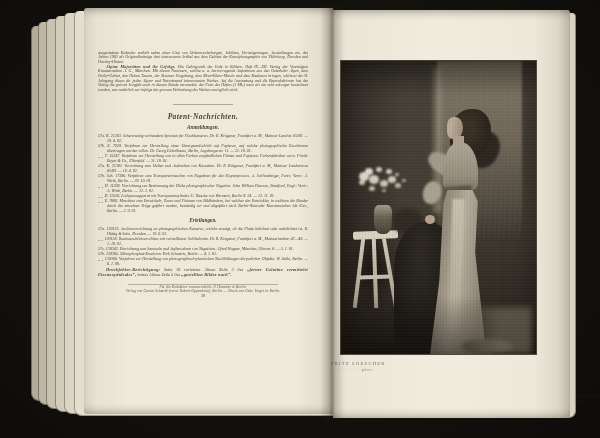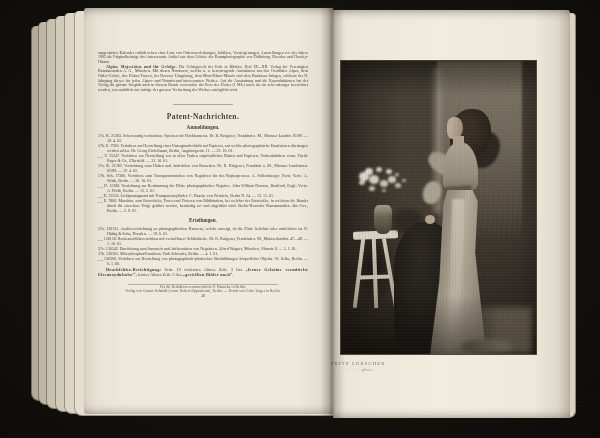--- a/index.html
+++ b/index.html
@@ -13,21 +13,21 @@
   .s4{left:46px;top:19px;width:287px;height:389px;background:#c8c2b1;border-left:1px solid #867e6e;border-bottom:1px solid #867e6e;}
   .s3{left:55px;top:16px;width:278px;height:395px;background:#d2ccbb;border-left:1px solid #8e8676;border-bottom:1px solid #8e8676;}
   .s2{left:64px;top:13px;width:269px;height:400px;background:#dbd5c5;border-left:1px solid #968e7e;border-bottom:1px solid #968e7e;}
   .s1{left:74px;top:11px;width:259px;height:404px;background:#e3decf;border-left:1px solid #9e9787;border-bottom:1px solid #9e9787;}
   .under-right{position:absolute;left:335px;top:13px;width:240px;height:404px;background:#d8d2c2;
                border-right:1px solid #8e8777;border-bottom:1px solid #8e8777;border-radius:0 4px 7px 0;}
   
   .page{position:absolute;}
   .page-left{left:84px;top:8px;width:249px;height:406px;border-radius:3px 0 0 3px;
     background:linear-gradient(90deg,#d9d3c3 0%,#e7e2d3 5%,#edeadb 18%,#edeadb 86%,#e0dbcb 97%,#d6d0c0 100%);
-    box-shadow:inset 0 9px 10px -8px rgba(60,50,35,0.5), inset 0 -9px 10px -8px rgba(60,50,35,0.45);}
+    box-shadow:inset 0 9px 10px -8px rgba(60,50,35,0.5), inset 0 -9px 10px -8px rgba(60,50,35,0.45);font-style:italic;}
   .page-right{left:333px;top:10px;width:237px;height:408px;border-radius:0 3px 3px 0;
     background:linear-gradient(90deg,#dcd6c7 0%,#eae7d8 6%,#f0edde 45%,#ece9da 85%,#ddd7c8 95%,#bcb5a5 100%);
     box-shadow:inset 0 9px 10px -8px rgba(60,50,35,0.5), inset 0 -9px 10px -8px rgba(60,50,35,0.45);}
   .gutter{position:absolute;left:320px;top:6px;width:24px;height:414px;pointer-events:none;
     background:linear-gradient(90deg,rgba(45,38,28,0) 0%,rgba(45,38,28,0.22) 35%,rgba(25,20,14,0.4) 50%,rgba(45,38,28,0.18) 65%,rgba(45,38,28,0) 100%);}
   
   .lp-scale{position:absolute;left:14px;top:42px;width:420px;transform:scale(0.5);transform-origin:0 0;color:#4a4236;}
   .lp-scale p{margin:0;}
   .jp{font-size:8px;line-height:9.3px;text-align:justify;}
   .review{margin-top:9px;text-indent:16px;}

